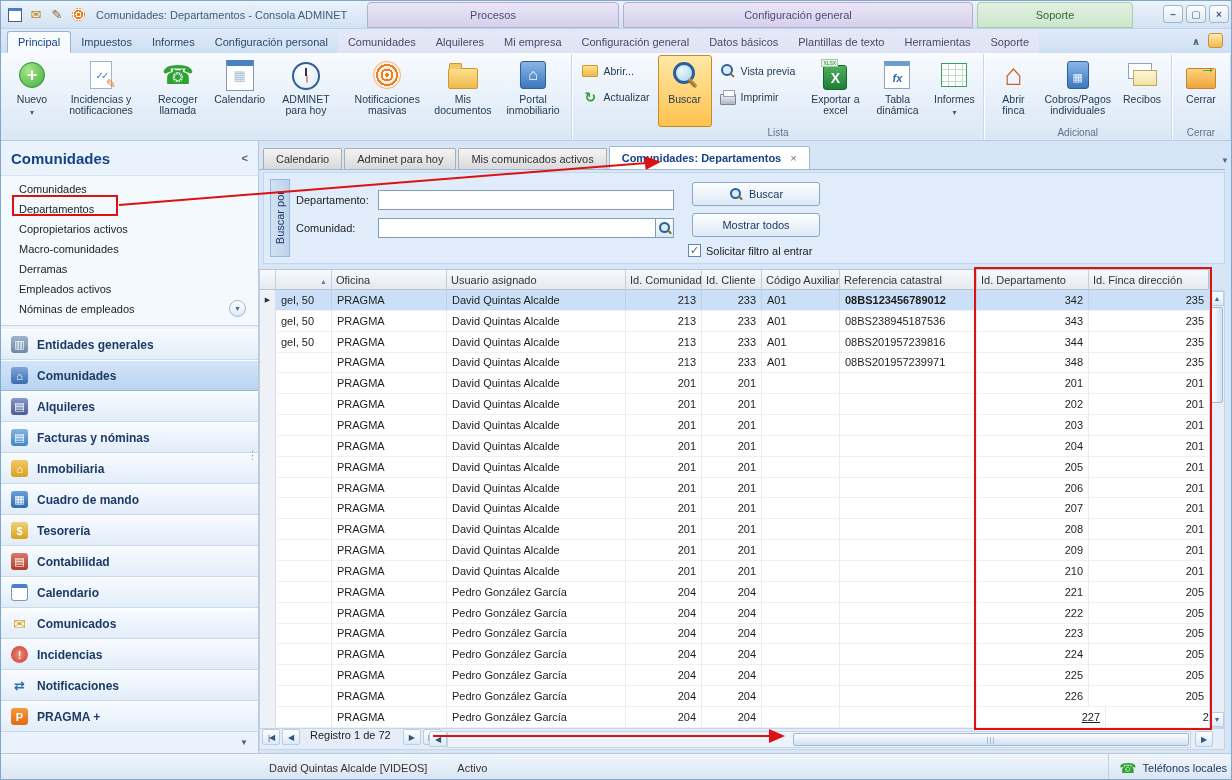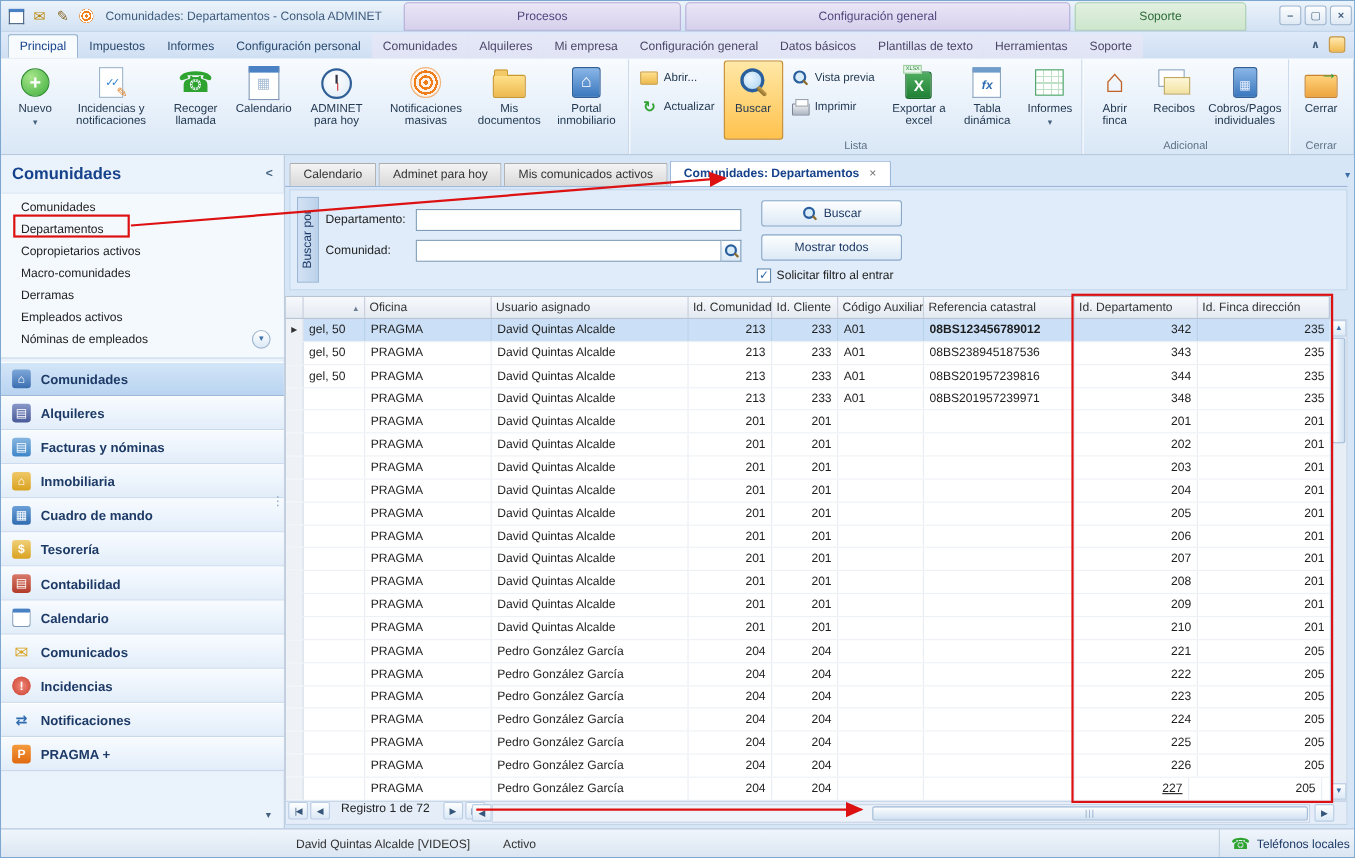--- a/index.html
+++ b/index.html
@@ -305,26 +305,26 @@
       </div>
       <div class="rg-label">Lista</div>
     </div>
     <div class="rgroup">
       <div class="rg-row">
         <div class="bbtn">
           <span class="ic  ic-house-icon"></span>
           <div class="bbl">Abrir finca</div>
         </div>
         <div class="bbtn">
+          <span class="ic  ic-payments-icon"></span>
+          <div class="bbl">Cobros/Pagos individuales</div>
+        </div>
+        <div class="bbtn">
           <span class="ic  ic-receipts-icon"></span>
           <div class="bbl">Recibos</div>
-        </div>
-        <div class="bbtn">
-          <span class="ic  ic-payments-icon"></span>
-          <div class="bbl">Cobros/Pagos individuales</div>
         </div>
       </div>
       <div class="rg-label">Adicional</div>
     </div>
     <div class="rgroup">
       <div class="rg-row">
         <div class="bbtn">
           <span class="ic  ic-close-folder-icon"></span>
           <div class="bbl">Cerrar</div>
         </div>
@@ -342,20 +342,24 @@
     <div class="sitem">Comunidades</div>
       <div class="sitem">Departamentos</div>
       <div class="sitem">Copropietarios activos</div>
       <div class="sitem">Macro-comunidades</div>
       <div class="sitem">Derramas</div>
       <div class="sitem">Empleados activos</div>
       <div class="sitem">Nóminas de empleados</div>
       <span class="sb-round-btn"></span>
   </div>
   <div class="nav" id="sb-nav">
+      <div class="nitem">
+        <span class="ic nic ic-entities-icon"></span>
+        <span class="nlabel">Entidades generales</span>
+      </div>
       <div class="nitem sel">
         <span class="ic nic ic-communities-icon"></span>
         <span class="nlabel">Comunidades</span>
       </div>
       <div class="nitem">
         <span class="ic nic ic-rentals-icon"></span>
         <span class="nlabel">Alquileres</span>
       </div>
       <div class="nitem">
         <span class="ic nic ic-invoices-icon"></span>
@@ -723,21 +727,21 @@
       </div>
       <div class="grow">
         <div class="gind"></div>
         <div class="gc" style="width: 56px;"></div>
         <div class="gc" style="width: 115px;">PRAGMA</div>
         <div class="gc" style="width: 179px;">Pedro González García</div>
         <div class="gc num" style="width: 76px;">204</div>
         <div class="gc num" style="width: 60px;">204</div>
         <div class="gc" style="width: 78px;"></div>
         <div class="gc" style="width: 137px;"></div>
-        <div class="gc num" style="width: 104px; text-decoration: underline;">227</div>
+        <div class="gc num" style="width: 129px; text-decoration: underline;">227</div>
         <div class="gc num" style="width: 121px;">205</div>
       </div>
     </div>
 
   <div class="vscroll">
     <div class="vs-btn up"></div>
     <div class="vs-thumb"></div>
     <div class="vs-track"></div>
     <div class="vs-btn down"></div>
   </div>

